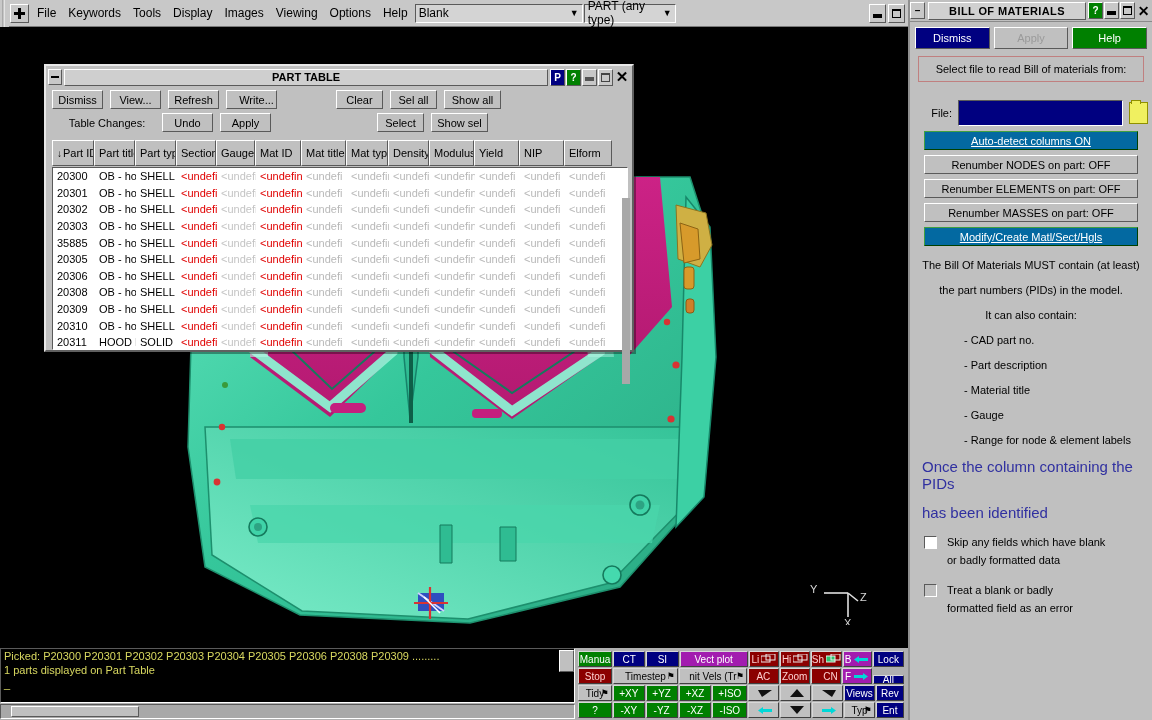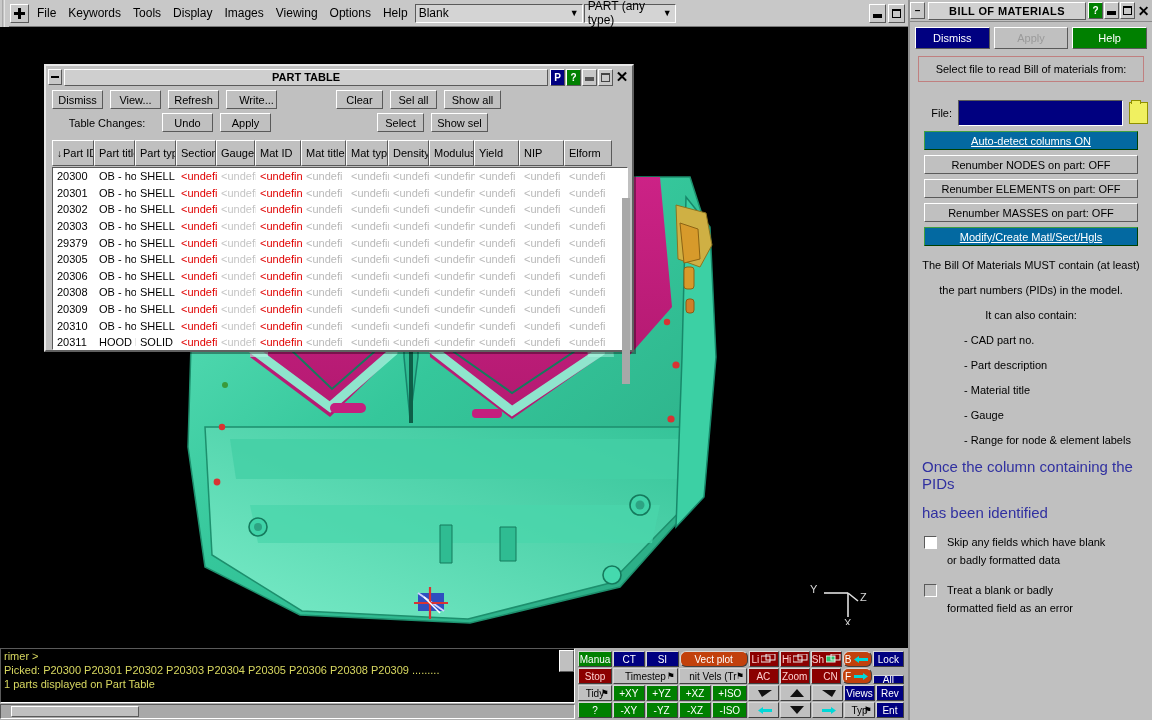--- a/index.html
+++ b/index.html
@@ -96,21 +96,21 @@
   }
   .trow { display:flex; height:16px; gap:1px; margin-bottom:1px; }
   .tcell {
     border:1px solid; border-color:#d8d8d8 #404040 #404040 #d8d8d8;
     display:flex; align-items:center; justify-content:center;
     font-size:10px; white-space:nowrap; overflow:hidden; position:relative;
   }
   .c-green  { background:#008000; color:#fff; }
   .c-red    { background:#8b0000; color:#ffd0d0; }
   .c-blue   { background:#000080; color:#fff; }
-  .c-black  { background:#c2410c; color:#fff;border-radius:6px; }
+  .c-black  { background:#a21caf; color:#fff; }
   .c-grey   { background:#c0c0c0; color:#000; }
   .flagm { position:absolute; right:2px; font-size:9px; }
 
   
   #bom {
     position:absolute; left:908px; top:0; width:244px; height:720px;
     background:#c0c0c0; border-left:2px solid #909090;
   }
   #bomTitle {
     height:22px; display:flex; align-items:center;
@@ -349,21 +349,20 @@
       <line x1="18" y1="18" x2="42" y2="18" stroke="#e0e0e0" stroke-width="1.6"></line>
       <line x1="42" y1="18" x2="42" y2="42" stroke="#e0e0e0" stroke-width="1.6"></line>
       <line x1="42" y1="18" x2="52" y2="26" stroke="#e0e0e0" stroke-width="1.6"></line>
       <text x="4" y="18">Y</text>
       <text x="54" y="26">Z</text>
       <text x="38" y="52">X</text>
     </svg>
   </div>
 
   <div id="msgArea">
-    <div class="line">rimer &gt;</div>
     <div class="line">Picked: P20300 P20301 P20302 P20303 P20304 P20305 P20306 P20308 P20309 .........</div>
     <div class="line">1 parts displayed on Part Table</div>
     <div class="line" style="color:#d8d860;">_</div>
   </div>
   <div id="msgScrollV"></div>
   <div id="msgScrollH">
     <div class="thumb"></div>
   </div>
 
   <div id="toolgrid">
@@ -740,21 +739,21 @@
           <div class="cc u-red" style="width: 46px;">&lt;undefin</div>
           <div class="cc u-grey2" style="width: 45px;">&lt;undefi</div>
           <div class="cc u-grey2" style="width: 42px;">&lt;undefin</div>
           <div class="cc u-grey2" style="width: 41px;">&lt;undefin</div>
           <div class="cc u-grey2" style="width: 45px;">&lt;undefin</div>
           <div class="cc u-grey2" style="width: 45px;">&lt;undefi</div>
           <div class="cc u-grey2" style="width: 45px;">&lt;undefi</div>
           <div class="cc u-grey2" style="width: 48px;">&lt;undefi</div>
         </div>
         <div class="trow2">
-          <div class="cc " style="width: 42px;">29379</div>
+          <div class="cc " style="width: 42px;">35885</div>
           <div class="cc " style="width: 41px;">OB - ho</div>
           <div class="cc " style="width: 41px;">SHELL</div>
           <div class="cc u-red" style="width: 40px;">&lt;undefi</div>
           <div class="cc u-grey" style="width: 39px;">&lt;undefi</div>
           <div class="cc u-red" style="width: 46px;">&lt;undefin</div>
           <div class="cc u-grey2" style="width: 45px;">&lt;undefi</div>
           <div class="cc u-grey2" style="width: 42px;">&lt;undefin</div>
           <div class="cc u-grey2" style="width: 41px;">&lt;undefin</div>
           <div class="cc u-grey2" style="width: 45px;">&lt;undefin</div>
           <div class="cc u-grey2" style="width: 45px;">&lt;undefi</div>

